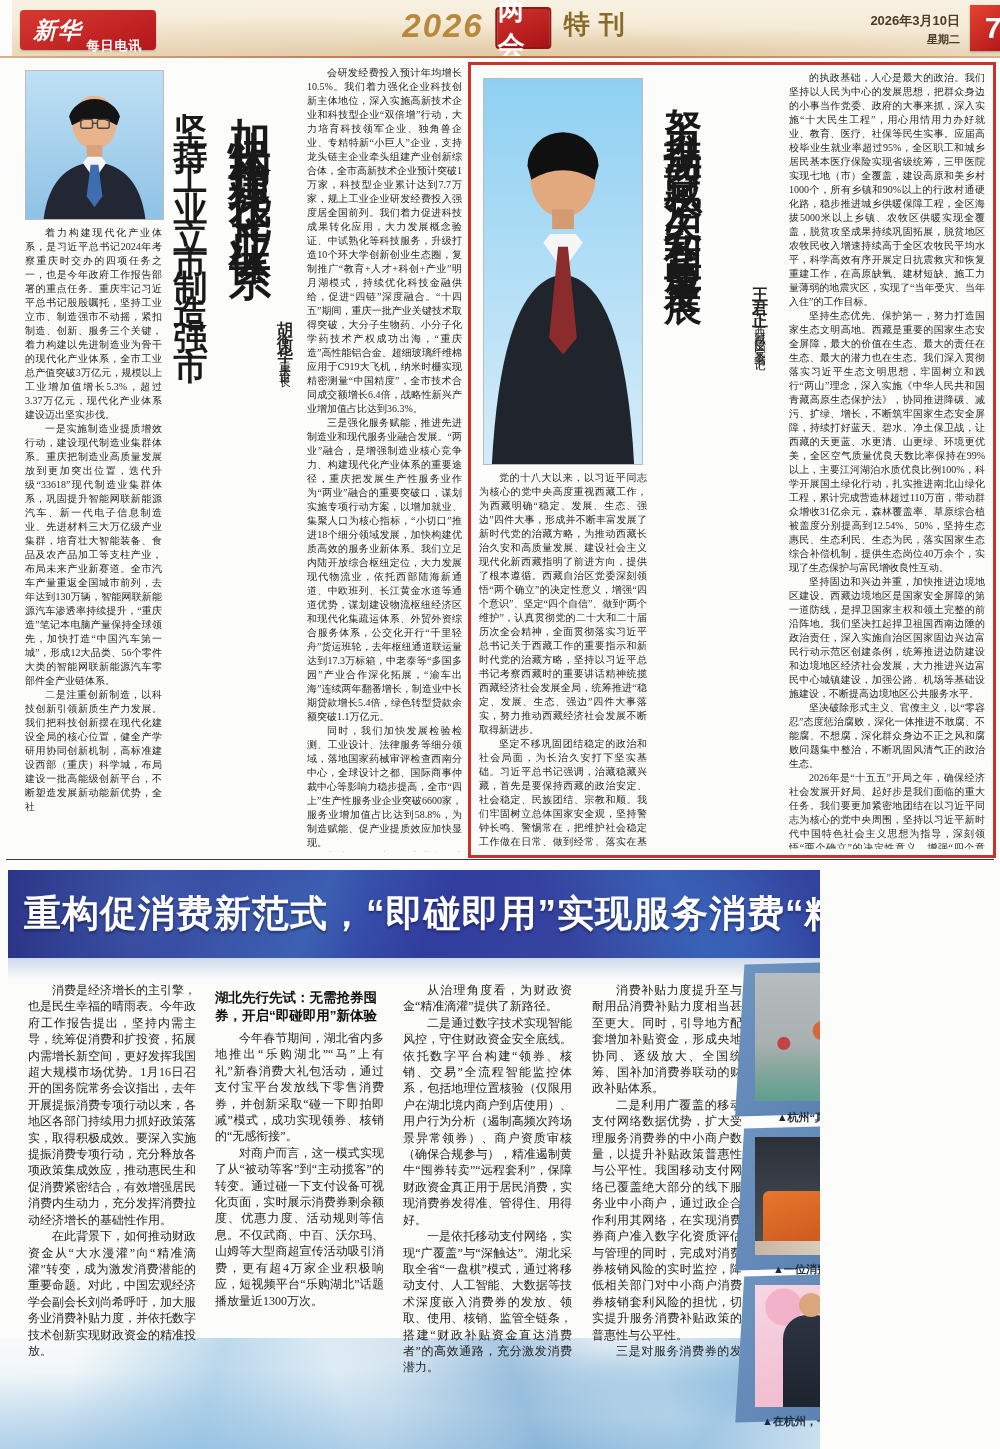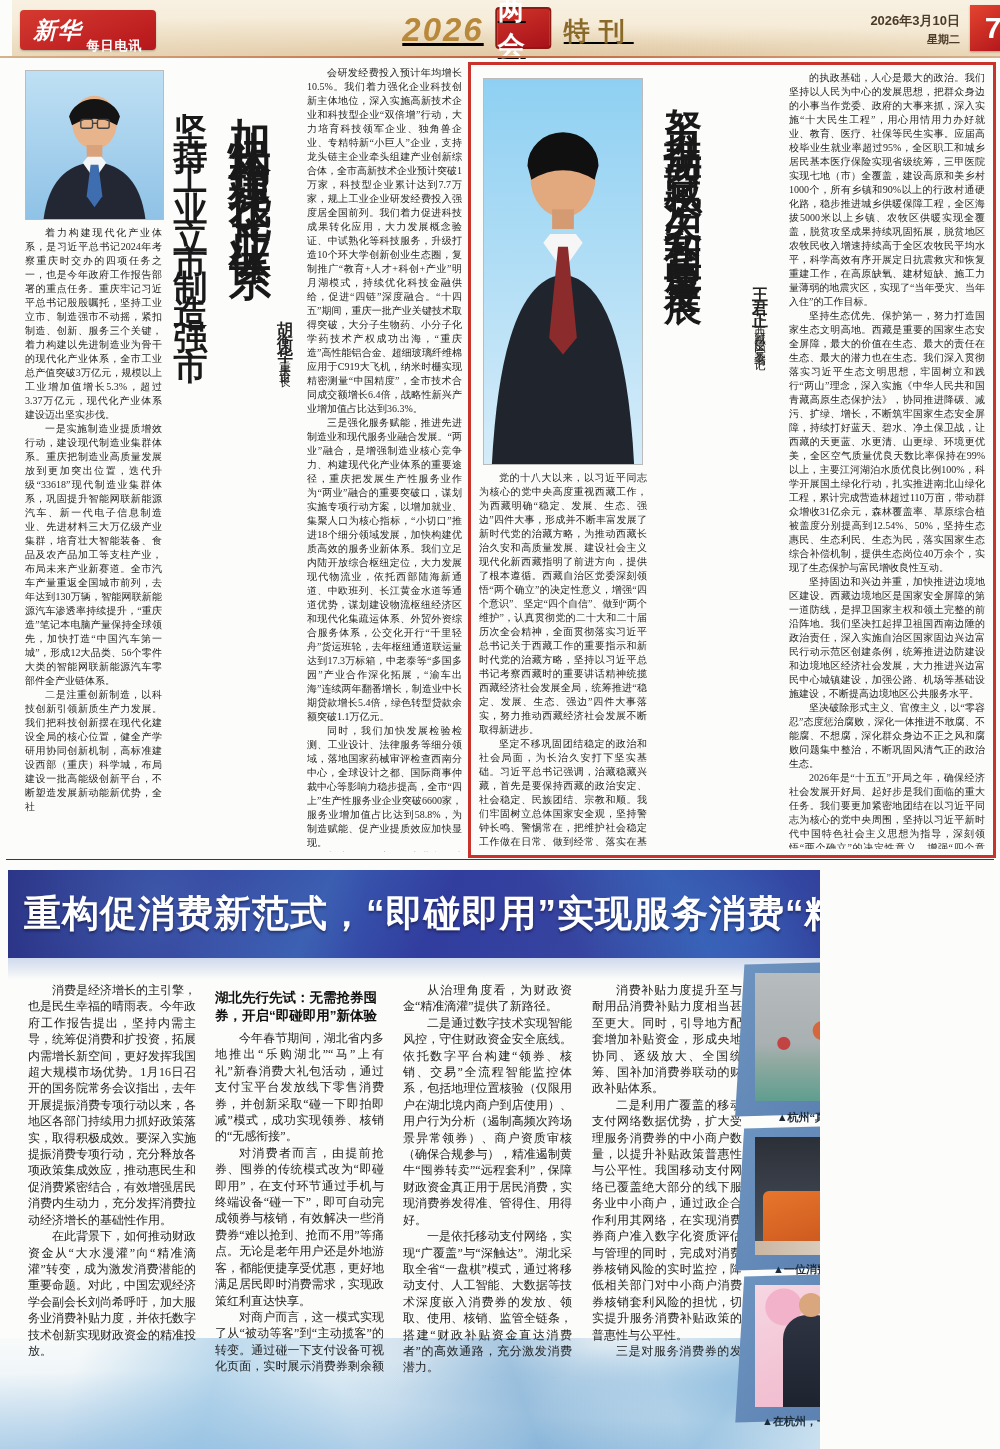--- a/index.html
+++ b/index.html
@@ -13,21 +13,21 @@
       radial-gradient(ellipse at 88% 110%, rgba(198,160,105,.22), transparent 40%),
       linear-gradient(180deg,#f8f1e2,#f2e4cb); padding-left: 12px;}
   .masthead-rule{position:absolute;left:0;top:56px;width:1000px;height:2px;
     background:linear-gradient(90deg,#d8b28a,#c2633f,#d8b28a);}
   .paper-logo{position:absolute;left:8px;top:10px;width:136px;height:40px;border-radius:4px;
     background:linear-gradient(160deg,#d53a30,#b5161b);display:flex;align-items:center;justify-content:center;
     gap:5px;color:#fff;box-shadow:0 1px 2px rgba(0,0,0,.25);}
   .paper-logo .xh{font-size:23px;font-weight:bold;font-style:italic;letter-spacing:1px;}
   .paper-logo .mrdx{font-size:13px;font-weight:bold;letter-spacing:1px;margin-top:32px;}
   .mast-center{position:absolute;left:50%;top:7px;transform:translateX(-50%);
-    display:flex;align-items:flex-end;gap:12px;font-family:"Liberation Sans","DejaVu Sans",sans-serif;text-decoration:underline;}
+    display:flex;align-items:flex-start;gap:12px;font-family:"Liberation Sans","DejaVu Sans",sans-serif;}
   .year{font-size:33px;font-weight:900;font-style:italic;color:#b9893b;letter-spacing:2px;}
   .lianghui{width:52px;height:38px;background:linear-gradient(160deg,#d03328,#a8121a);
     border:2px solid #8d1a12;border-radius:4px;color:#fff;font-size:27px;font-weight:900;
     display:flex;align-items:center;justify-content:center;letter-spacing:1px;}
   .tekan{font-size:26px;font-weight:900;color:#8a6a28;letter-spacing:9px;}
   .mast-date{position:absolute;right:64px;top:12px;text-align:right;color:#4a3a28;
     font-family:"Liberation Sans","DejaVu Sans",sans-serif;}
   .mast-date .d1{font-size:13px;font-weight:bold;margin-left:24px;}
   .mast-date .d2{font-size:11px;font-weight:bold;margin-top:2px;}
   .pageno{position:absolute;right:8px;top:5px;width:46px;height:46px;
@@ -248,21 +248,20 @@
 
     <div class="bcol" style="left:28px;top:120px;width:168px;height:374px;">
       <p>消费是经济增长的主引擎，也是民生幸福的晴雨表。今年政府工作报告提出，坚持内需主导，统筹促消费和扩投资，拓展内需增长新空间，更好发挥我国超大规模市场优势。1月16日召开的国务院常务会议指出，去年开展提振消费专项行动以来，各地区各部门持续用力抓好政策落实，取得积极成效。要深入实施提振消费专项行动，充分释放各项政策集成效应，推动惠民生和促消费紧密结合，有效增强居民消费内生动力，充分发挥消费拉动经济增长的基础性作用。</p>
       <p>在此背景下，如何推动财政资金从“大水漫灌”向“精准滴灌”转变，成为激发消费潜能的重要命题。对此，中国宏观经济学会副会长刘尚希呼吁，加大服务业消费补贴力度，并依托数字技术创新实现财政资金的精准投放。</p>
 
     </div>
 
     <div class="bcol" style="left:215px;top:120px;width:169px;height:390px;">
       <p class="bsub">湖北先行先试：无需抢券囤券，开启“即碰即用”新体验</p>
       <p>今年春节期间，湖北省内多地推出“乐购湖北”“马”上有礼”新春消费大礼包活动，通过支付宝平台发放线下零售消费券，并创新采取“碰一下即拍即减”模式，成功实现领券、核销的“无感衔接”。</p>
-      <p>对消费者而言，由提前抢券、囤券的传统模式改为“即碰即用”，在支付环节通过手机与终端设备“碰一下”，即可自动完成领券与核销，有效解决一些消费券“难以抢到、抢而不用”等痛点。无论是老年用户还是外地游客，都能便捷享受优惠，更好地满足居民即时消费需求，实现政策红利直达快享。</p>
       <p>对商户而言，这一模式实现了从“被动等客”到“主动揽客”的转变。通过碰一下支付设备可视化页面，实时展示消费券剩余额度、优惠力度、活动规则等信息。不仅武商、中百、沃尔玛、山姆等大型商超宣传活动吸引消费，更有超4万家企业积极响应，短视频平台“乐购湖北”话题播放量近1300万次。</p>
 
     </div>
 
     <div class="bcol" style="left:403px;top:120px;width:169px;height:396px;">
       <p>从治理角度看，为财政资金“精准滴灌”提供了新路径。</p>
       <p>二是通过数字技术实现智能风控，守住财政资金安全底线。依托数字平台构建“领券、核销、交易”全流程智能监控体系，包括地理位置核验（仅限用户在湖北境内商户到店使用）、用户行为分析（遏制高频次跨场景异常领券）、商户资质审核（确保合规参与），精准遏制黄牛“囤券转卖”“远程套利”，保障财政资金真正用于居民消费，实现消费券发得准、管得住、用得好。</p>
       <p>一是依托移动支付网络，实现“广覆盖”与“深触达”。湖北采取全省“一盘棋”模式，通过将移动支付、人工智能、大数据等技术深度嵌入消费券的发放、领取、使用、核销、监管全链条，搭建“财政补贴资金直达消费者”的高效通路，充分激发消费潜力。</p>
       <p>三是依靠数字技术实现实时监测，支撑科学决策和精细管理。湖北省建立科学监测分析体系，涵盖分平台、分市州、分券种的核销情况、拉动消费情况、资金撬动比等700多项指标。依托支付宝平台开发可视化消费券管理后台，实时了解发放金额、核销金额、覆盖商户数、带动消费等情况，实现全流程可监测、可评估、可优化。</p>
 

